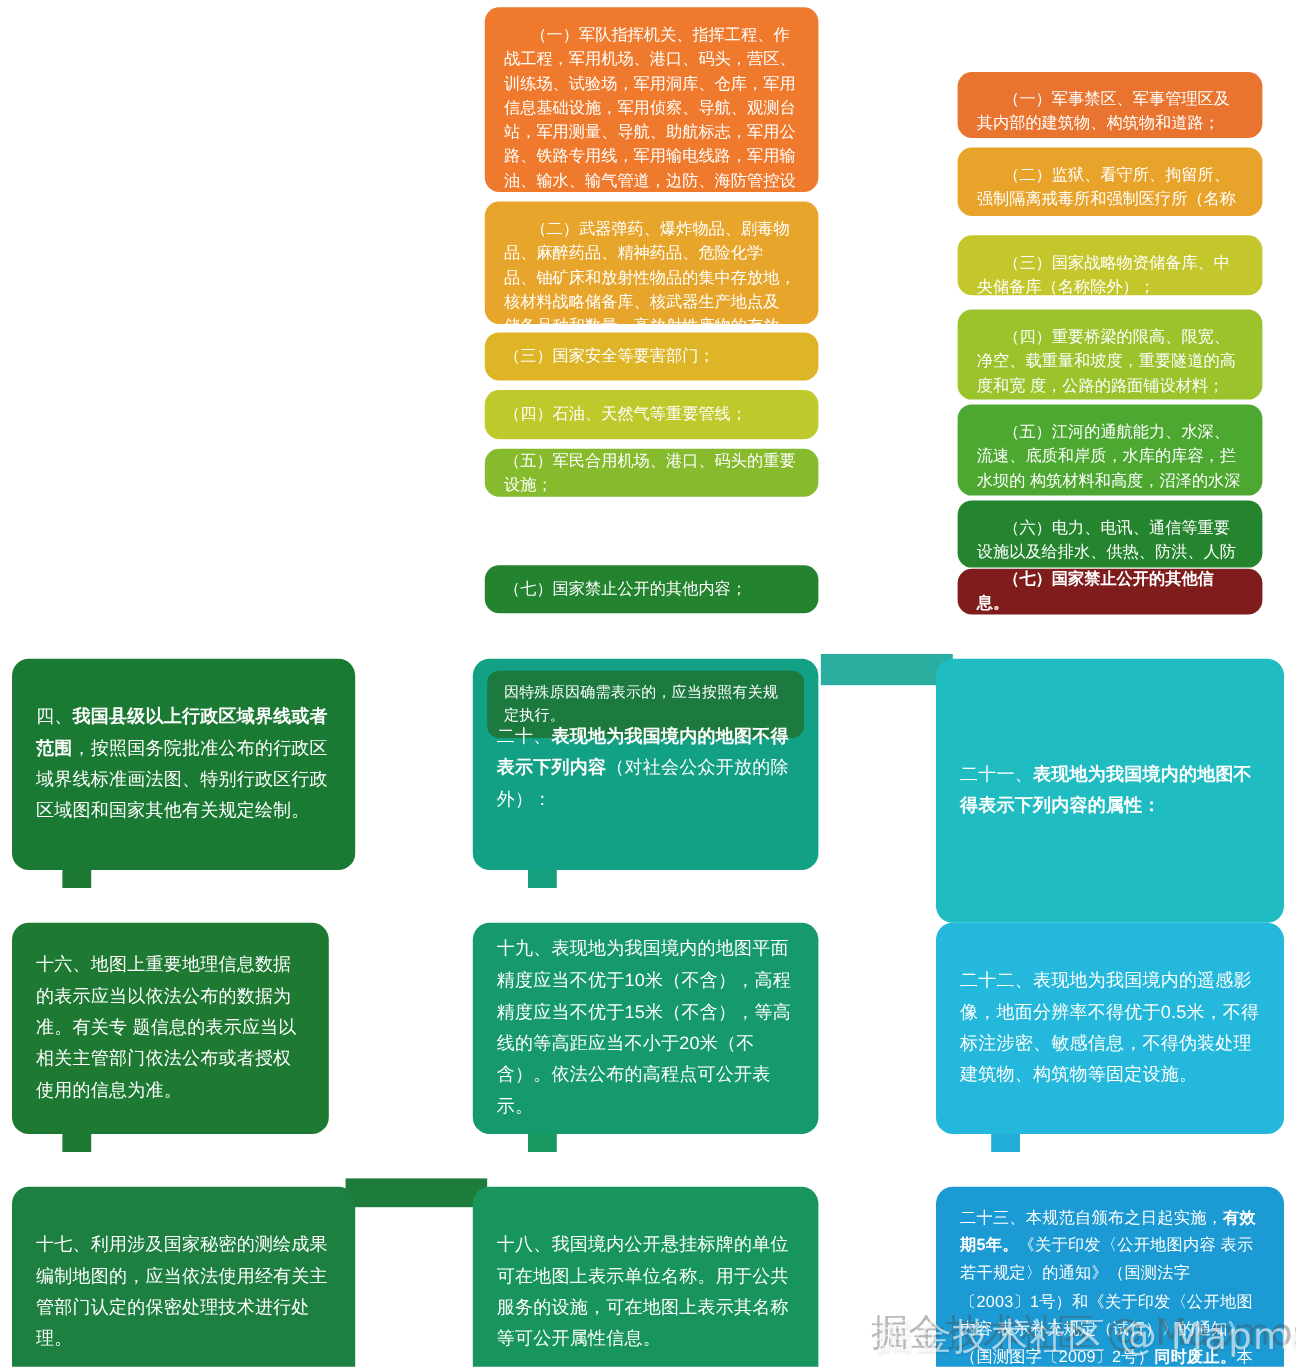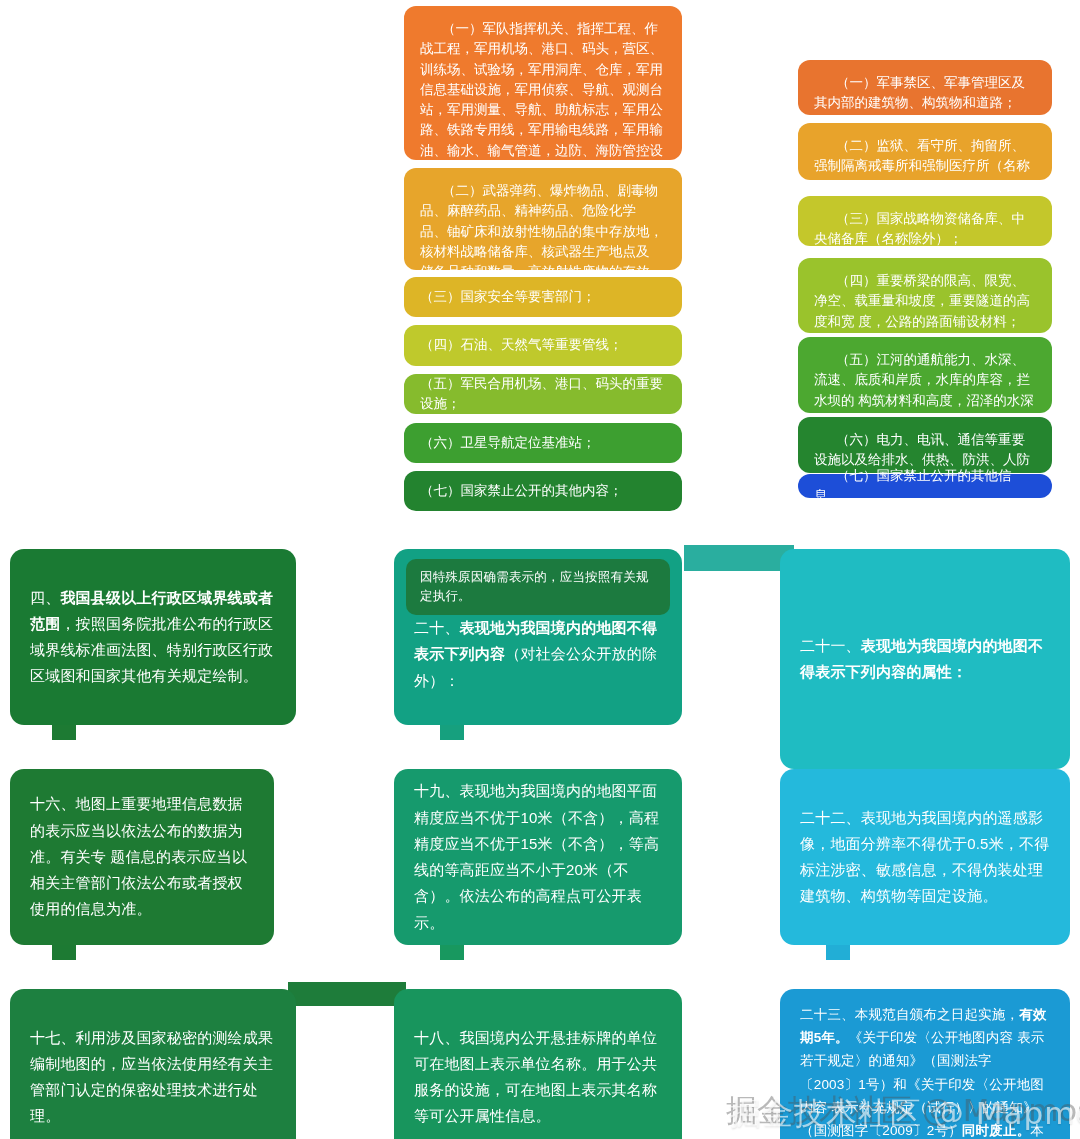--- a/index.html
+++ b/index.html
@@ -86,23 +86,20 @@
   </div>
   <div class="pill" style="left: 404px; top: 277px; width: 278px; height: 40px; background-color: rgb(221, 181, 38);">
     <span>（三）国家安全等要害部门；</span>
   </div>
   <div class="pill" style="left: 404px; top: 374px; width: 278px; height: 40px; background-color: rgb(134, 187, 45);">
     <span>（五）军民合用机场、港口、码头的重要设施；</span>
   </div>
   <div class="pill" style="left: 404px; top: 325px; width: 278px; height: 41px; background-color: rgb(191, 201, 44);">
     <span>（四）石油、天然气等重要管线；</span>
   </div>
-  <div class="pill" style="left: 404px; top: 423px; width: 278px; height: 40px; background-color: rgb(61, 159, 48);">
-    <span>（六）卫星导航定位基准站；</span>
-  </div>
   <div class="pill" style="left: 404px; top: 471px; width: 278px; height: 40px; background-color: rgb(35, 131, 47);">
     <span>（七）国家禁止公开的其他内容；</span>
   </div>
 
   <div class="pill tall" style="left: 798px; top: 123px; width: 254px; height: 57px; background-color: rgb(232, 163, 43);">
     <span class="indent">（二）监狱、看守所、拘留所、强制隔离戒毒所和强制医疗所（名称除外）；</span>
   </div>
   <div class="pill tall" style="left: 798px; top: 60px; width: 254px; height: 55px; background-color: rgb(232, 116, 47);">
     <span class="indent">（一）军事禁区、军事管理区及其内部的建筑物、构筑物和道路；</span>
   </div>
@@ -111,21 +108,21 @@
   </div>
   <div class="pill tall" style="left: 798px; top: 258px; width: 254px; height: 75px; background-color: rgb(154, 195, 44);">
     <span class="indent">（四）重要桥梁的限高、限宽、净空、载重量和坡度，重要隧道的高度和宽 度，公路的路面铺设材料；</span>
   </div>
   <div class="pill tall" style="left: 798px; top: 337px; width: 254px; height: 76px; background-color: rgb(76, 168, 48);">
     <span class="indent">（五）江河的通航能力、水深、流速、底质和岸质，水库的库容，拦水坝的 构筑材料和高度，沼泽的水深和泥深；</span>
   </div>
   <div class="pill tall" style="left: 798px; top: 417px; width: 254px; height: 56px; background-color: rgb(37, 133, 47);">
     <span class="indent">（六）电力、电讯、通信等重要设施以及给排水、供热、防洪、人防等重要 管廊或者管线；</span>
   </div>
-  <div class="pill" style="left: 798px; top: 474px; width: 254px; height: 24px; background-color: #1d4ed8;">
+  <div class="pill" style="left: 798px; top: 474px; width: 254px; height: 38px; background-color: #7f1d1d; font-weight: bold;">
     <span class="indent">（七）国家禁止公开的其他信息。</span>
   </div>
 
   <div class="connector" style="left: 52px; top: 688px; width: 24px; height: 52px; background-color: rgb(29, 122, 51);"></div>
   <div class="connector" style="left: 52px; top: 908px; width: 24px; height: 52px; background-color: rgb(29, 122, 51);"></div>
   <div class="connector" style="left: 288px; top: 982px; width: 118px; height: 24px; background-color: rgb(30, 124, 58);"></div>
 
   <div class="connector" style="left: 440px; top: 688px; width: 24px; height: 52px; background-color: rgb(22, 160, 126);"></div>
   <div class="connector" style="left: 440px; top: 908px; width: 24px; height: 52px; background-color: rgb(24, 152, 95);"></div>
   <div class="connector" style="left: 684px; top: 545px; width: 110px; height: 26px; background-color: rgb(42, 174, 159);"></div>
@@ -144,21 +141,21 @@
   </div>
 
   <div class="card big" style="left: 10px; top: 956px; width: 286px; height: 176px; background-color: rgb(29, 128, 64);">
     <div>十七、利用涉及国家秘密的测绘成果编制地图的，应当依法使用经有关主管部门认定的保密处理技术进行处理。</div>
   </div>
 
   <div class="card" style="left: 394px; top: 516px; width: 288px; height: 176px; background-color: rgb(18, 161, 132);">
     <div class="inner-note" style="left: 12px; top: 10px; width: 264px; background-color: rgb(28, 122, 63);">
       <span>因特殊原因确需表示的，应当按照有关规定执行。</span>
     </div>
-    <div style="position:absolute; left:20px; top:66px; width:250px; font-size:15px; line-height:1.75;">
+    <div style="position:absolute; left:20px; top:52px; width:250px; font-size:15px; line-height:1.75;">
       <span>二十、</span><span class="b">表现地为我国境内的地图不得表示下列内容</span><span>（对社会公众开放的除外）：</span>
     </div>
   </div>
 
   <div class="card big" style="left: 394px; top: 736px; width: 288px; height: 176px; background-color: rgb(22, 154, 109);">
     <div>十九、表现地为我国境内的地图平面精度应当不优于10米（不含），高程精度应当不优于15米（不含），等高线的等高距应当不小于20米（不含）。依法公布的高程点可公开表示。</div>
   </div>
 
   <div class="card big" style="left: 394px; top: 956px; width: 288px; height: 176px; background-color: rgb(24, 149, 93);">
     <div>十八、我国境内公开悬挂标牌的单位可在地图上表示单位名称。用于公共服务的设施，可在地图上表示其名称等可公开属性信息。</div>

